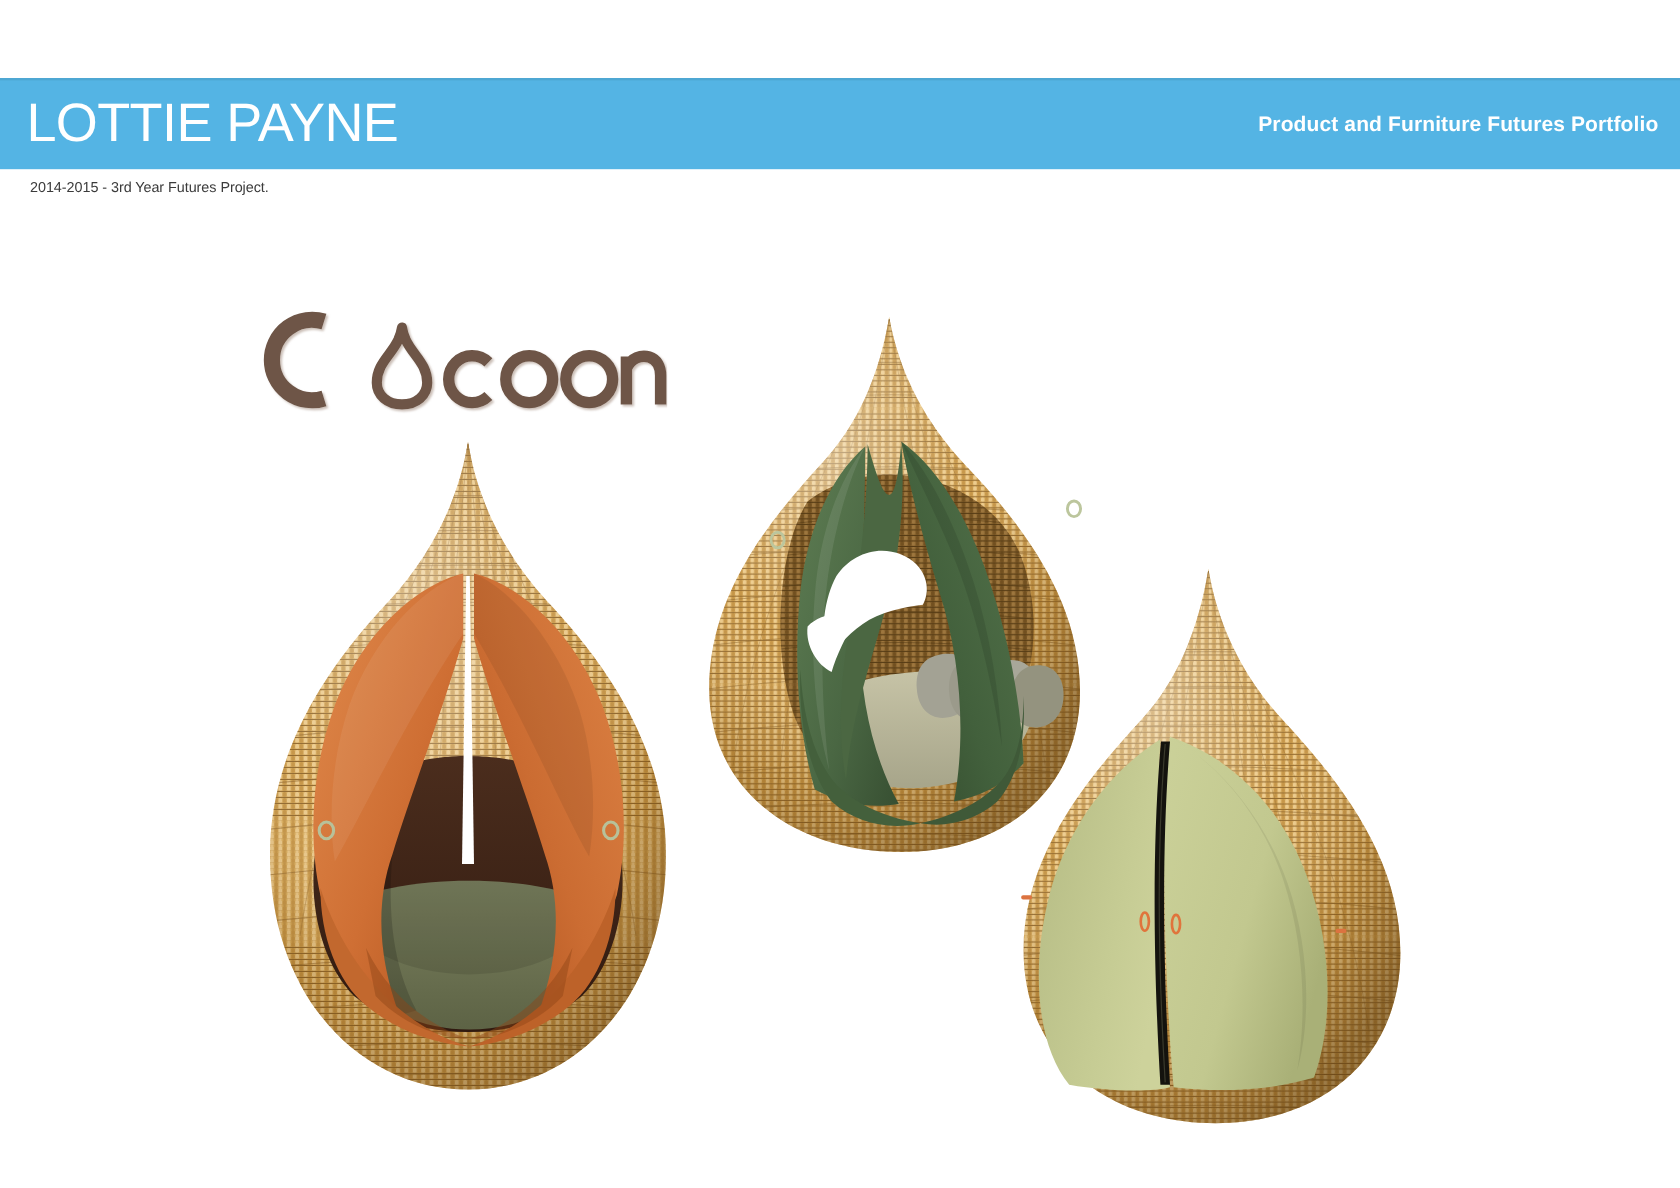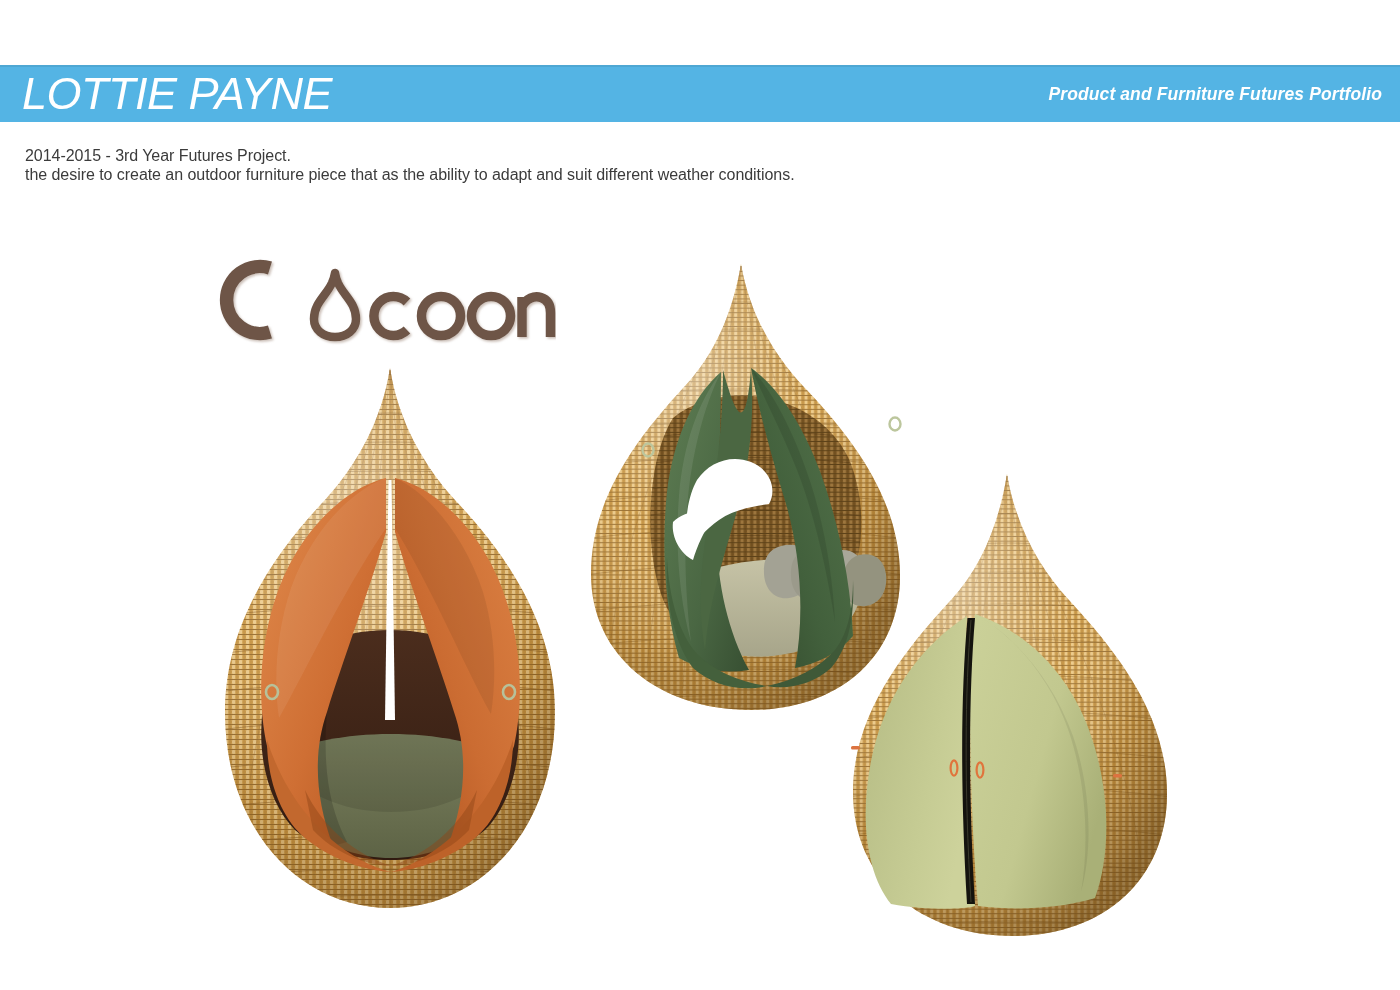--- a/index.html
+++ b/index.html
@@ -16,24 +16,23 @@
     font-family: "Liberation Sans", sans-serif;
     -webkit-font-smoothing: antialiased;
   }
 
   
   #header-band {
     position: absolute;
     left: 0;
     top: 65px;
     width: 1400px;
-    height: 57px;
+    height: 76px;
     background: #54b4e4;
     box-sizing: border-box;
-    font-style: italic;
   }
   #header-band::before {
     content: "";
     position: absolute;
     left: 0; top: 0; right: 0;
     height: 2px;
     background: rgba(0,0,0,0.07);
   }
   #brand-name {
     position: absolute;
@@ -61,21 +60,21 @@
     white-space: nowrap;
   }
 
   
   #description {
     position: absolute;
     left: 25px;
     top: 147px;
     width: 1330px;
     color: #3b3b3b;
-    font-size: 16px;
+    font-size: 12px;
     line-height: 18.5px;
     letter-spacing: -0.05px;
   }
   #description .line { display: block; white-space: nowrap; }
 
   
   #logo-wordmark {
     position: absolute;
     left: 186px;
     top: 250px;
@@ -108,21 +107,20 @@
 </head>
 <body>
 
 <div id="header-band">
   <div id="brand-name">LOTTIE PAYNE</div>
   <div id="header-subtitle">Product and Furniture Futures Portfolio</div>
 </div>
 
 <div id="description">
   <span class="line">2014-2015 - 3rd Year Futures Project.</span>
-  <span class="line">the desire to create an outdoor furniture piece that as the ability to adapt and suit different weather conditions.</span>
 </div>
 
 <div id="logo-wordmark">
   <svg viewBox="0 0 370 100" xmlns="http://www.w3.org/2000/svg" aria-hidden="true">
     <defs>
       <filter id="logoShadow" x="-20%" y="-20%" width="150%" height="150%">
         <feDropShadow dx="1.6" dy="1.6" stdDeviation="0.9" flood-color="#b9a99f" flood-opacity="0.75"></feDropShadow>
       </filter>
     </defs>
     <g filter="url(#logoShadow)" fill="none" stroke="#6e5546">

